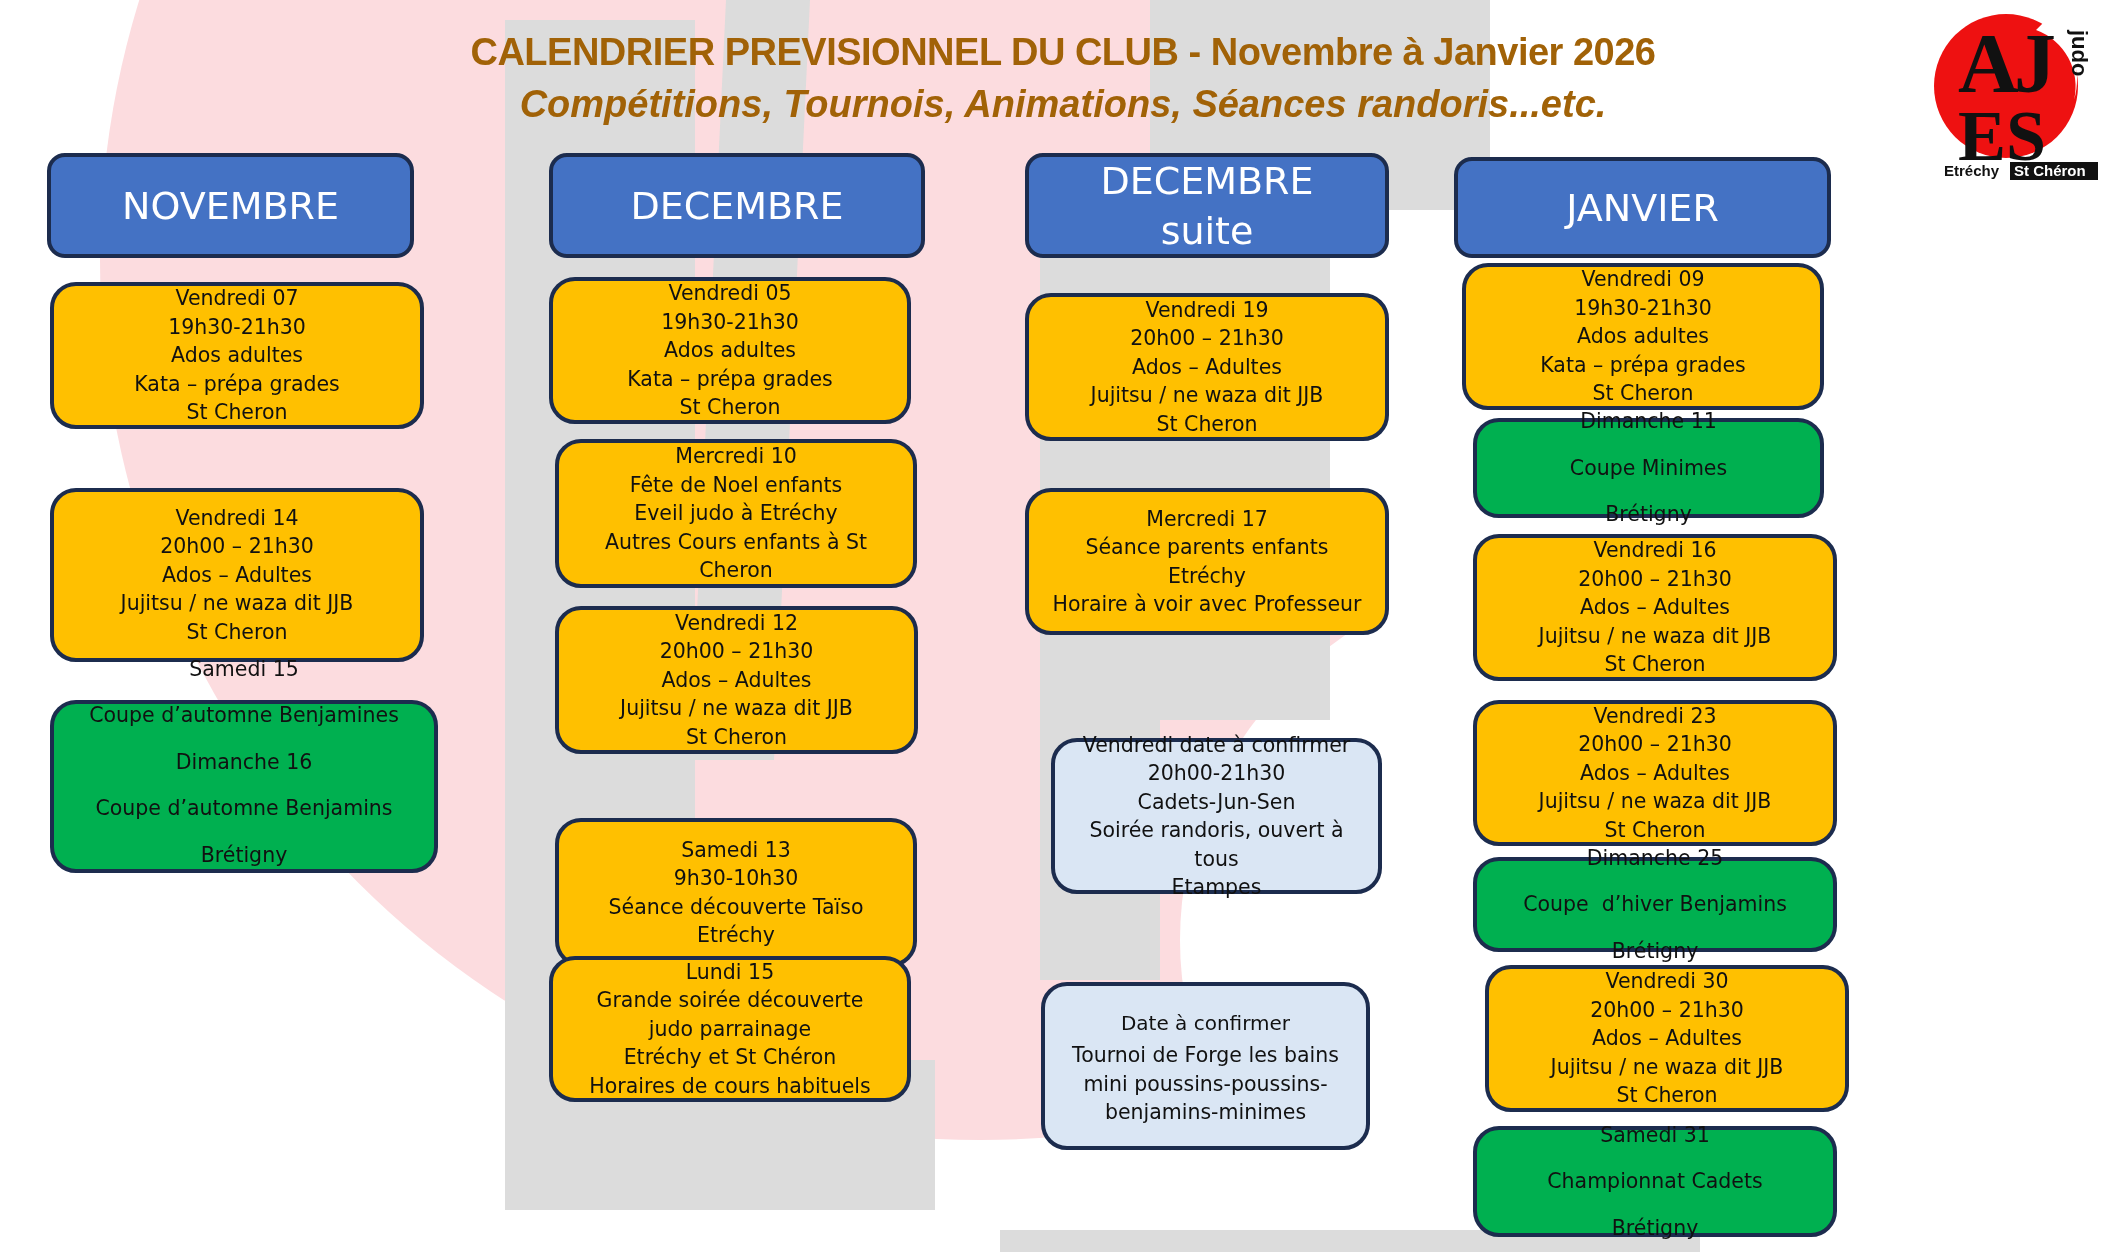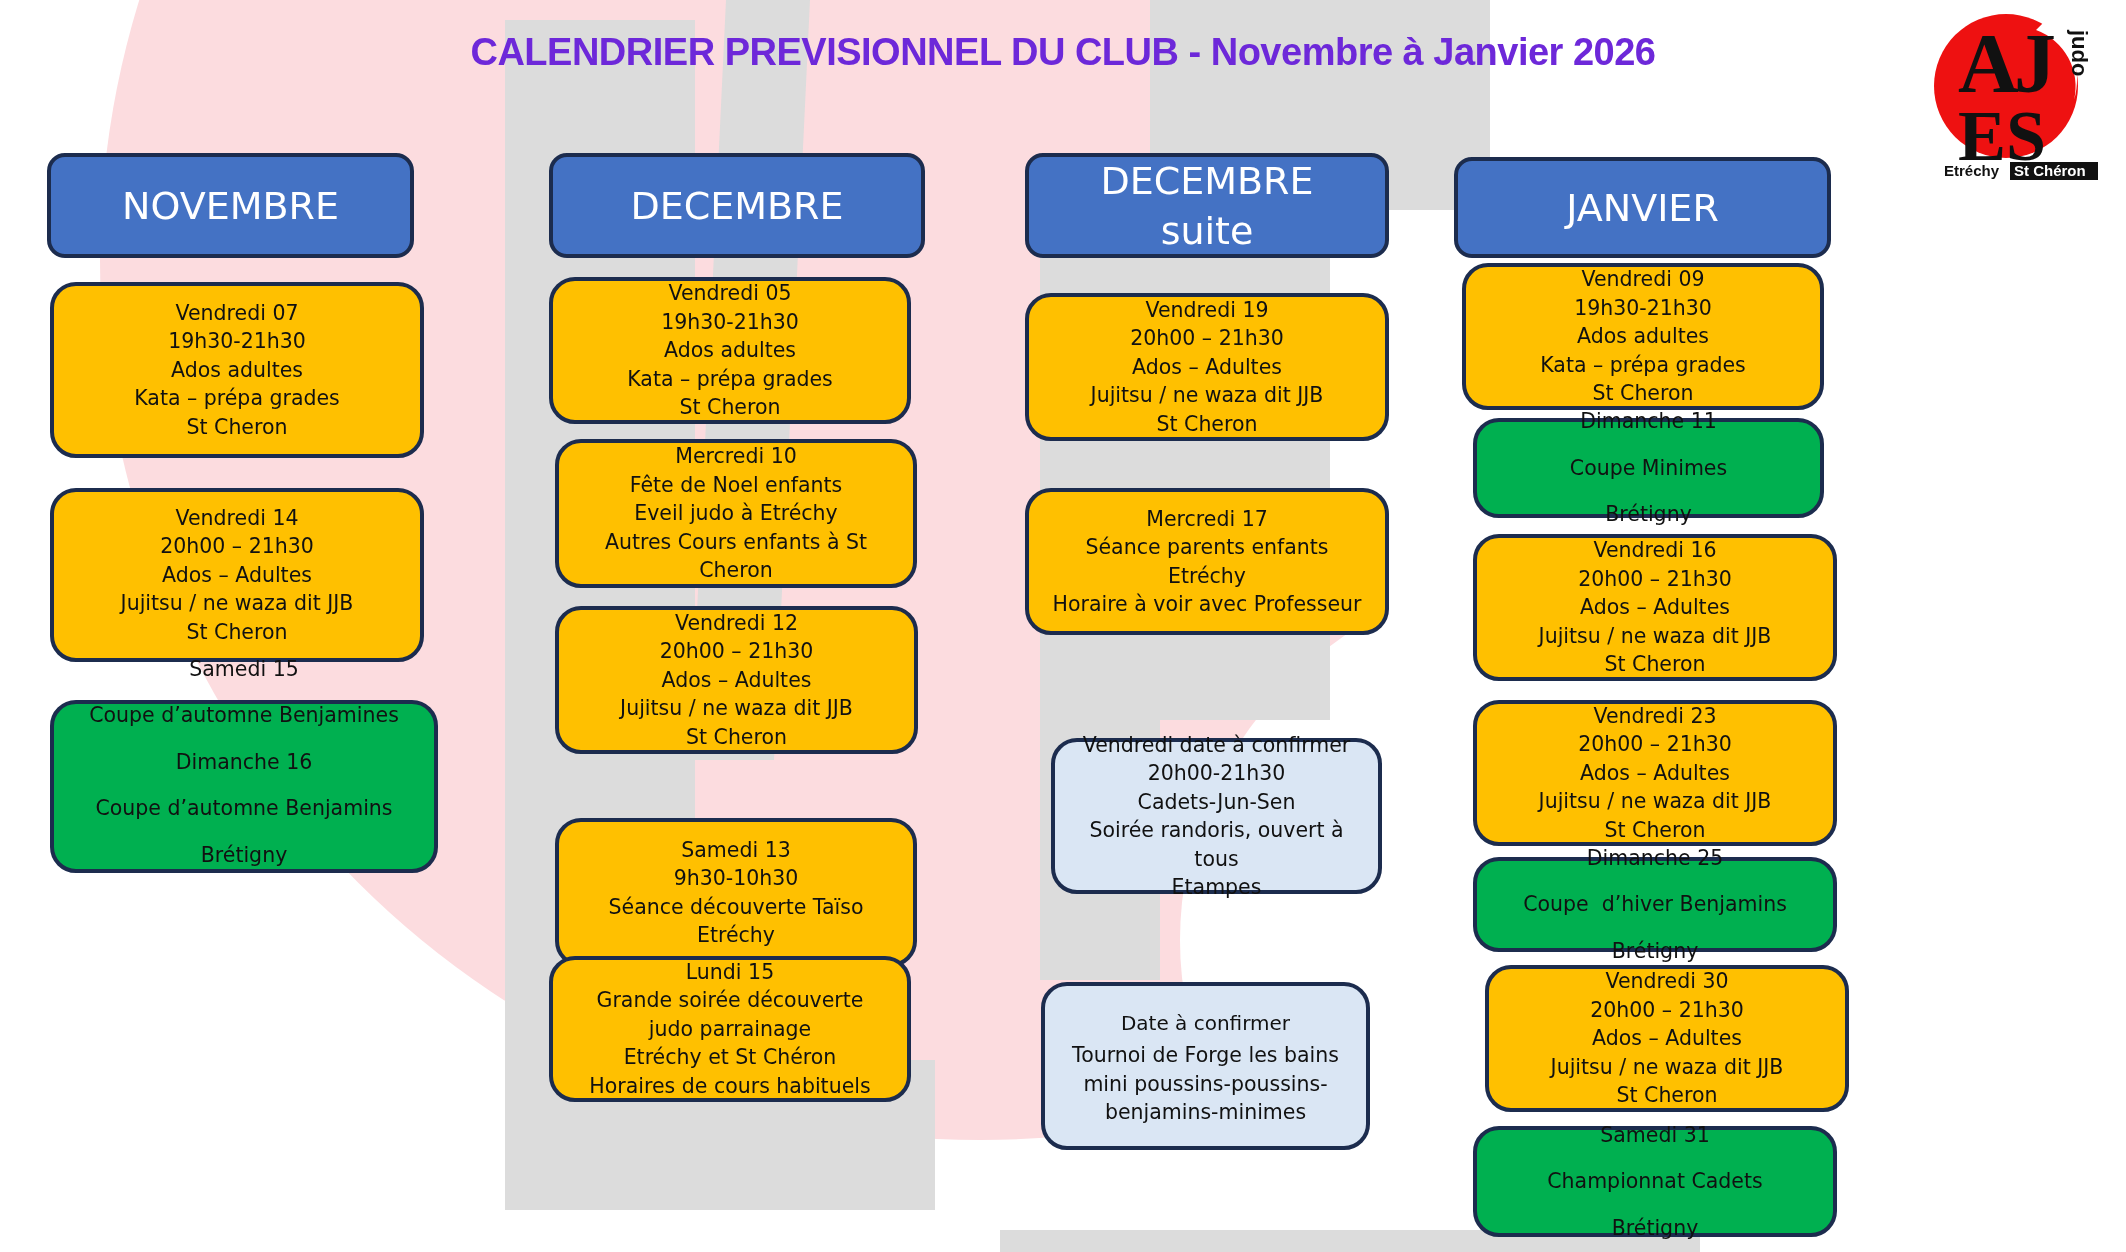--- a/index.html
+++ b/index.html
@@ -14,21 +14,21 @@
     background: #fcdcdf;
   }
   .bg-circle.c1 { left: 100px; top: -620px; width: 1760px; height: 1760px; }
   .bg-cut {
     position: absolute; border-radius: 50%; background: #ffffff;
   }
   .bg-gray { position: absolute; background: #dcdcdc; }
 
   .title {
     position: absolute; left: 0; top: 26px; width: 2126px; text-align: center;
-    z-index: 2; color: #6d28d9;
+    z-index: 2; color: #a16207;
   }
   .title .line1 { font-weight: bold; font-size: 38px; letter-spacing: -0.5px; line-height: 52px; }
   .title .line2 { font-weight: bold; font-style: italic; font-size: 38px; line-height: 52px; }
 
   .logo {
     position: absolute; left: 1906px; top: 10px; width: 216px; height: 170px; z-index: 2;
   }
 
   .month {
     position: absolute; z-index: 2; box-sizing: border-box;
@@ -64,20 +64,21 @@
   <div class="bg-gray" style="left:690px; top:0; width:120px; height:760px; clip-path: polygon(30% 0, 100% 0, 70% 100%, 0 100%);"></div>
   <div class="bg-gray" style="left:505px; top:1060px; width:430px; height:150px;"></div>
   <div class="bg-gray" style="left:1040px; top:180px; width:120px; height:800px;"></div>
   <div class="bg-gray" style="left:1150px; top:0; width:180px; height:720px;"></div>
   <div class="bg-gray" style="left:1330px; top:0; width:160px; height:210px;"></div>
   <div class="bg-gray" style="left:1000px; top:1230px; width:700px; height:22px;"></div>
 </div>
 
 <div class="title">
   <div class="line1">CALENDRIER PREVISIONNEL DU CLUB - Novembre à Janvier 2026</div>
+  <div class="line2">Compétitions, Tournois, Animations, Séances randoris...etc.</div>
 </div>
 
 <div class="logo">
   <svg width="216" height="170" viewBox="0 0 216 170">
     <circle cx="100" cy="76" r="72" fill="#ee1111"></circle>
     <path d="M140 10 A72 72 0 0 1 168 90 A60 60 0 0 0 130 20 Z" fill="#ffffff"></path>
     <text x="52" y="82" font-family="Liberation Serif, serif" font-weight="bold" font-size="84" fill="#111">A</text>
     <text x="108" y="82" font-family="Liberation Serif, serif" font-weight="bold" font-size="84" fill="#111">J</text>
     <text x="52" y="150" font-family="Liberation Serif, serif" font-weight="bold" font-size="72" fill="#111">E</text>
     <text x="100" y="150" font-family="Liberation Serif, serif" font-weight="bold" font-size="72" fill="#111">S</text>
@@ -87,21 +88,21 @@
     <text x="108" y="166" font-family="Liberation Sans, sans-serif" font-weight="bold" font-size="15" fill="#fff">St Chéron</text>
   </svg>
 </div>
 
 <div class="month" style="left:47px; top:153px; width:367px; height:105px;">NOVEMBRE</div>
 <div class="month" style="left:549px; top:153px; width:376px; height:105px;">DECEMBRE</div>
 <div class="month" style="left:1025px; top:153px; width:364px; height:105px;">DECEMBRE
 suite</div>
 <div class="month" style="left:1454px; top:157px; width:377px; height:101px;">JANVIER</div>
 
-<div class="event yellow" style="left:50px; top:282px; width:374px; height:176px;">
+<div class="event yellow" style="left:50px; top:282px; width:374px; height:147px;">
   <span class="line">Vendredi 07</span>
   <span class="line">19h30-21h30</span>
   <span class="line">Ados adultes</span>
   <span class="line">Kata – prépa grades</span>
   <span class="line">St Cheron</span>
 </div>
 <div class="event yellow" style="left:50px; top:488px; width:374px; height:174px;text-align:center;">
   <span class="line">Vendredi 14</span>
   <span class="line">20h00 – 21h30</span>
   <span class="line">Ados – Adultes</span>

